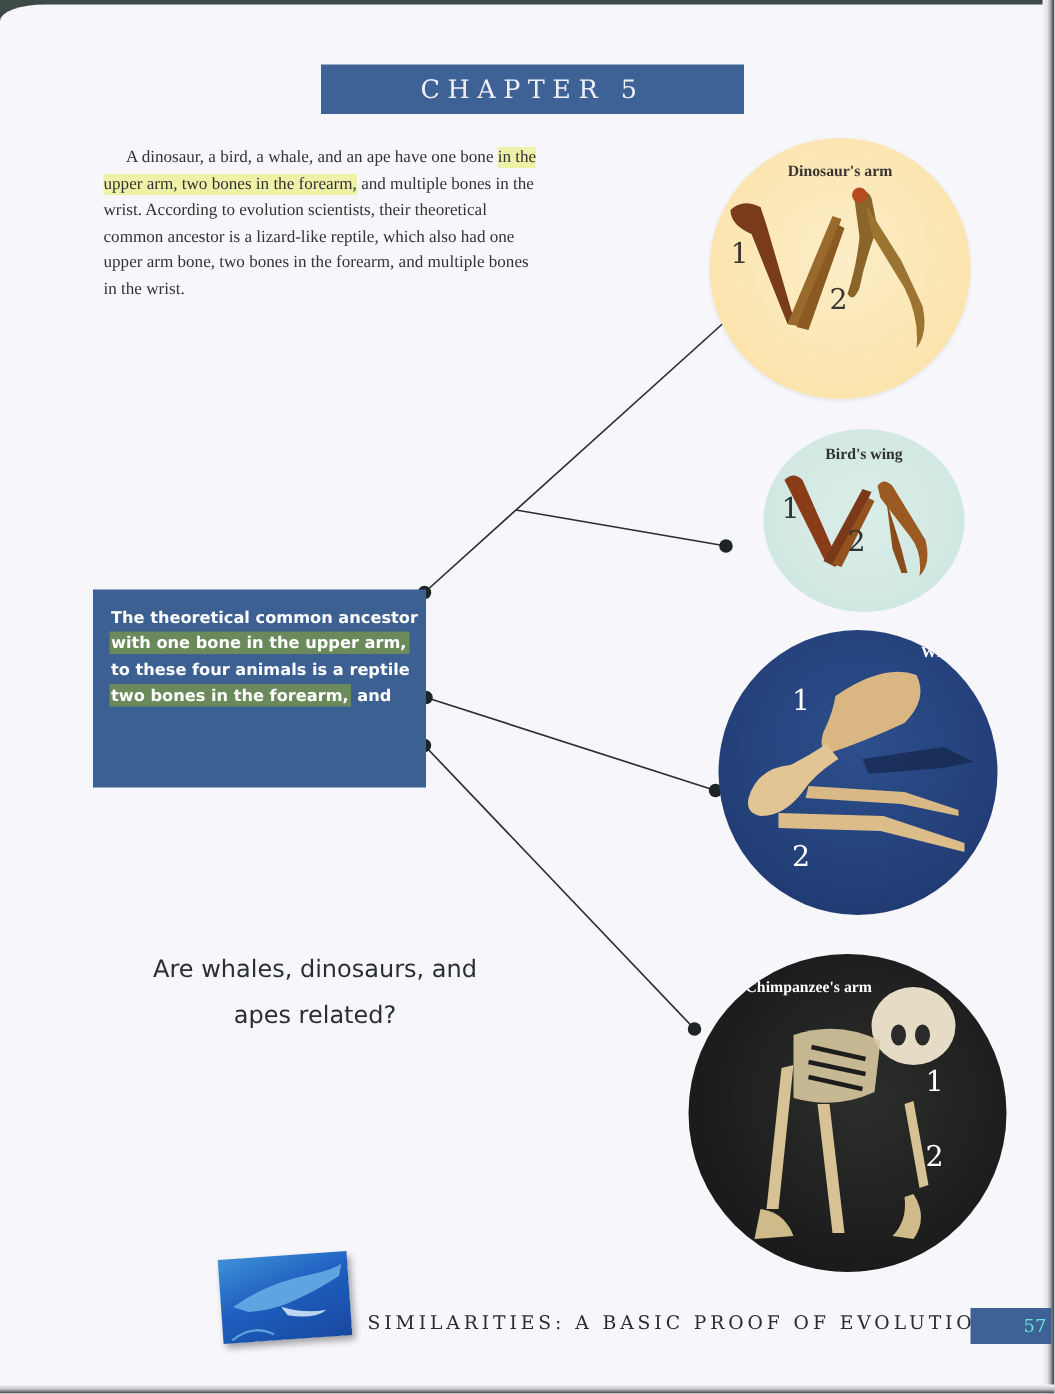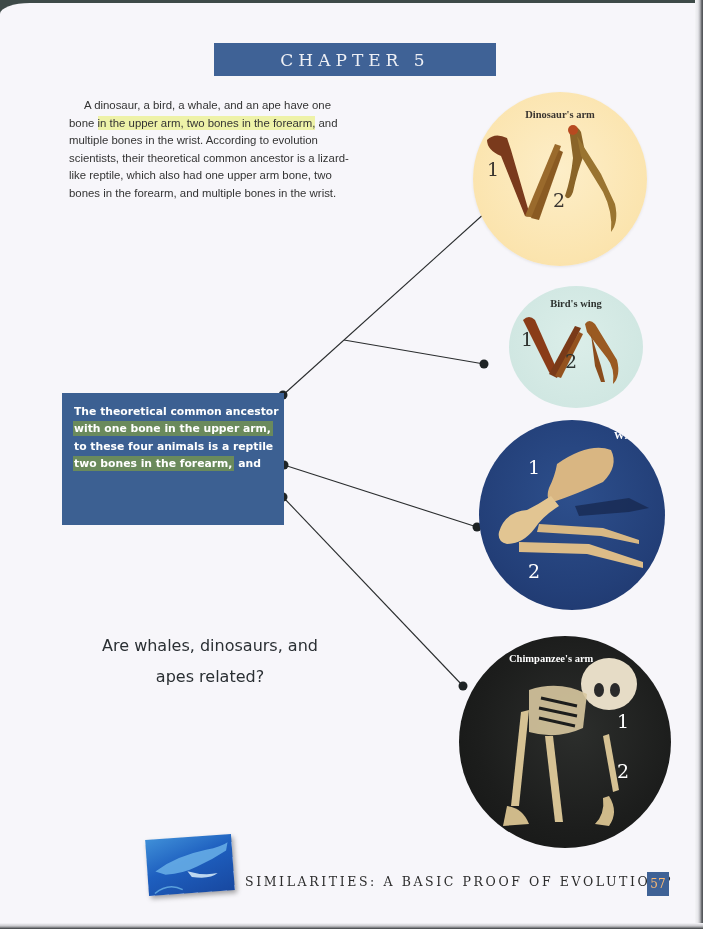--- a/index.html
+++ b/index.html
@@ -22,21 +22,21 @@
     position: absolute; left: 214px; top: 3px; width: 282px; height: 33px;
     background: #3f6296;
     display: flex; align-items: center; justify-content: center; margin-top: 40px;
   }
   .chapter-banner span {
     color: #eef0f5; font-family: "DejaVu Serif", serif; font-size: 17px; letter-spacing: 5px;
   }
 
   .intro {
     position: absolute; left: 69px; top: 97px; width: 290px;
-    font-family: Liberation Sans, sans-serif; font-size: 11.4px; line-height: 17.6px; color: #333;
+    font-family: Liberation Serif, serif; font-size: 11.4px; line-height: 17.6px; color: #333;
   }
   .intro p { margin: 0; text-indent: 15px; }
   .hl-yellow { background: #eef2a8; padding: 1px 0; }
 
   .ancestor-box {
     position: absolute; left: 62px; top: 393px; width: 222px; height: 132px;
     background: #3c6092; box-sizing: border-box; padding: 10px 8px 0 12px;
     font-family: "DejaVu Sans", sans-serif; font-weight: bold; font-size: 10.8px; line-height: 17.4px;
     color: #ffffff;
   }
@@ -73,22 +73,22 @@
     transform: rotate(-4deg); box-shadow: 2px 3px 5px rgba(0,0,0,0.35);
     overflow: hidden;
   }
   .footer-title {
     position: absolute; left: 245px; top: 874px;
     font-family: "DejaVu Serif", serif; font-size: 12.5px; letter-spacing: 2.6px; color: #2c2c2c;
     white-space: nowrap;
   }
   .page-num {
     position: absolute; left: 647px; top: 872px; width: 22px; height: 24px;
-    background: #3f6296; color: #fdba74; font-family: "DejaVu Serif", serif; font-size: 12px;
-    display: flex; align-items: center; justify-content: center;
+    background: #3f6296; color: #5eead4; font-family: "DejaVu Serif", serif; font-size: 12px;
+    display: flex; align-items: center; justify-content: center; padding-left: 32px;
   }
 </style>
 </head>
 <body>
 
 <div class="scan-corner"></div>
 <div class="scan-top"></div>
 <div class="scan-right"></div>
 <div class="scan-bottom"></div>
 
@@ -161,21 +161,21 @@
     <path d="M20 112 Q26 92 48 90 Q60 84 72 76 L80 86 Q64 96 56 108 Q44 124 28 124 Q18 122 20 112 Z" fill="#e2c592"></path>
     <path d="M60 104 L124 108 L160 120 L160 124 L122 116 L58 112 Z" fill="#d8b884"></path>
     <path d="M40 122 L110 124 L164 142 L164 148 L108 134 L40 132 Z" fill="#dcbc88"></path>
     <path d="M96 86 L150 78 L170 88 L150 92 L100 96 Z" fill="#16254a" opacity="0.7"></path>
   </svg>
   <span class="num" style="left:49px;top:36px;color:#ffffff;">1</span>
   <span class="num" style="left:49px;top:140px;color:#ffffff;">2</span>
 </div>
 
 <div class="circle c-chimp">
-  <div class="label" style="top:16px;left:38px;width:auto;text-align:left;color:#ffffff;line-height:13px;margin-left:12px;">Chimpanzee's arm</div>
+  <div class="label" style="top:16px;left:38px;width:auto;text-align:left;color:#ffffff;line-height:13px;">Chimpanzee's arm</div>
   <svg style="position:absolute;left:0;top:0;" width="212" height="212">
     <ellipse cx="150" cy="48" rx="28" ry="26" fill="#e6dcc6"></ellipse>
     <ellipse cx="140" cy="54" rx="5" ry="7" fill="#2a2a2a"></ellipse>
     <ellipse cx="156" cy="54" rx="5" ry="7" fill="#2a2a2a"></ellipse>
     <path d="M70 54 Q100 44 128 58 L124 92 Q98 104 70 96 Z" fill="#d8c8a0" opacity="0.9"></path>
     <g stroke="#1c1d1c" stroke-width="3">
       <line x1="82" y1="62" x2="118" y2="70"></line>
         <line x1="80" y1="72" x2="118" y2="80"></line>
         <line x1="80" y1="82" x2="116" y2="90"></line>
     </g>

